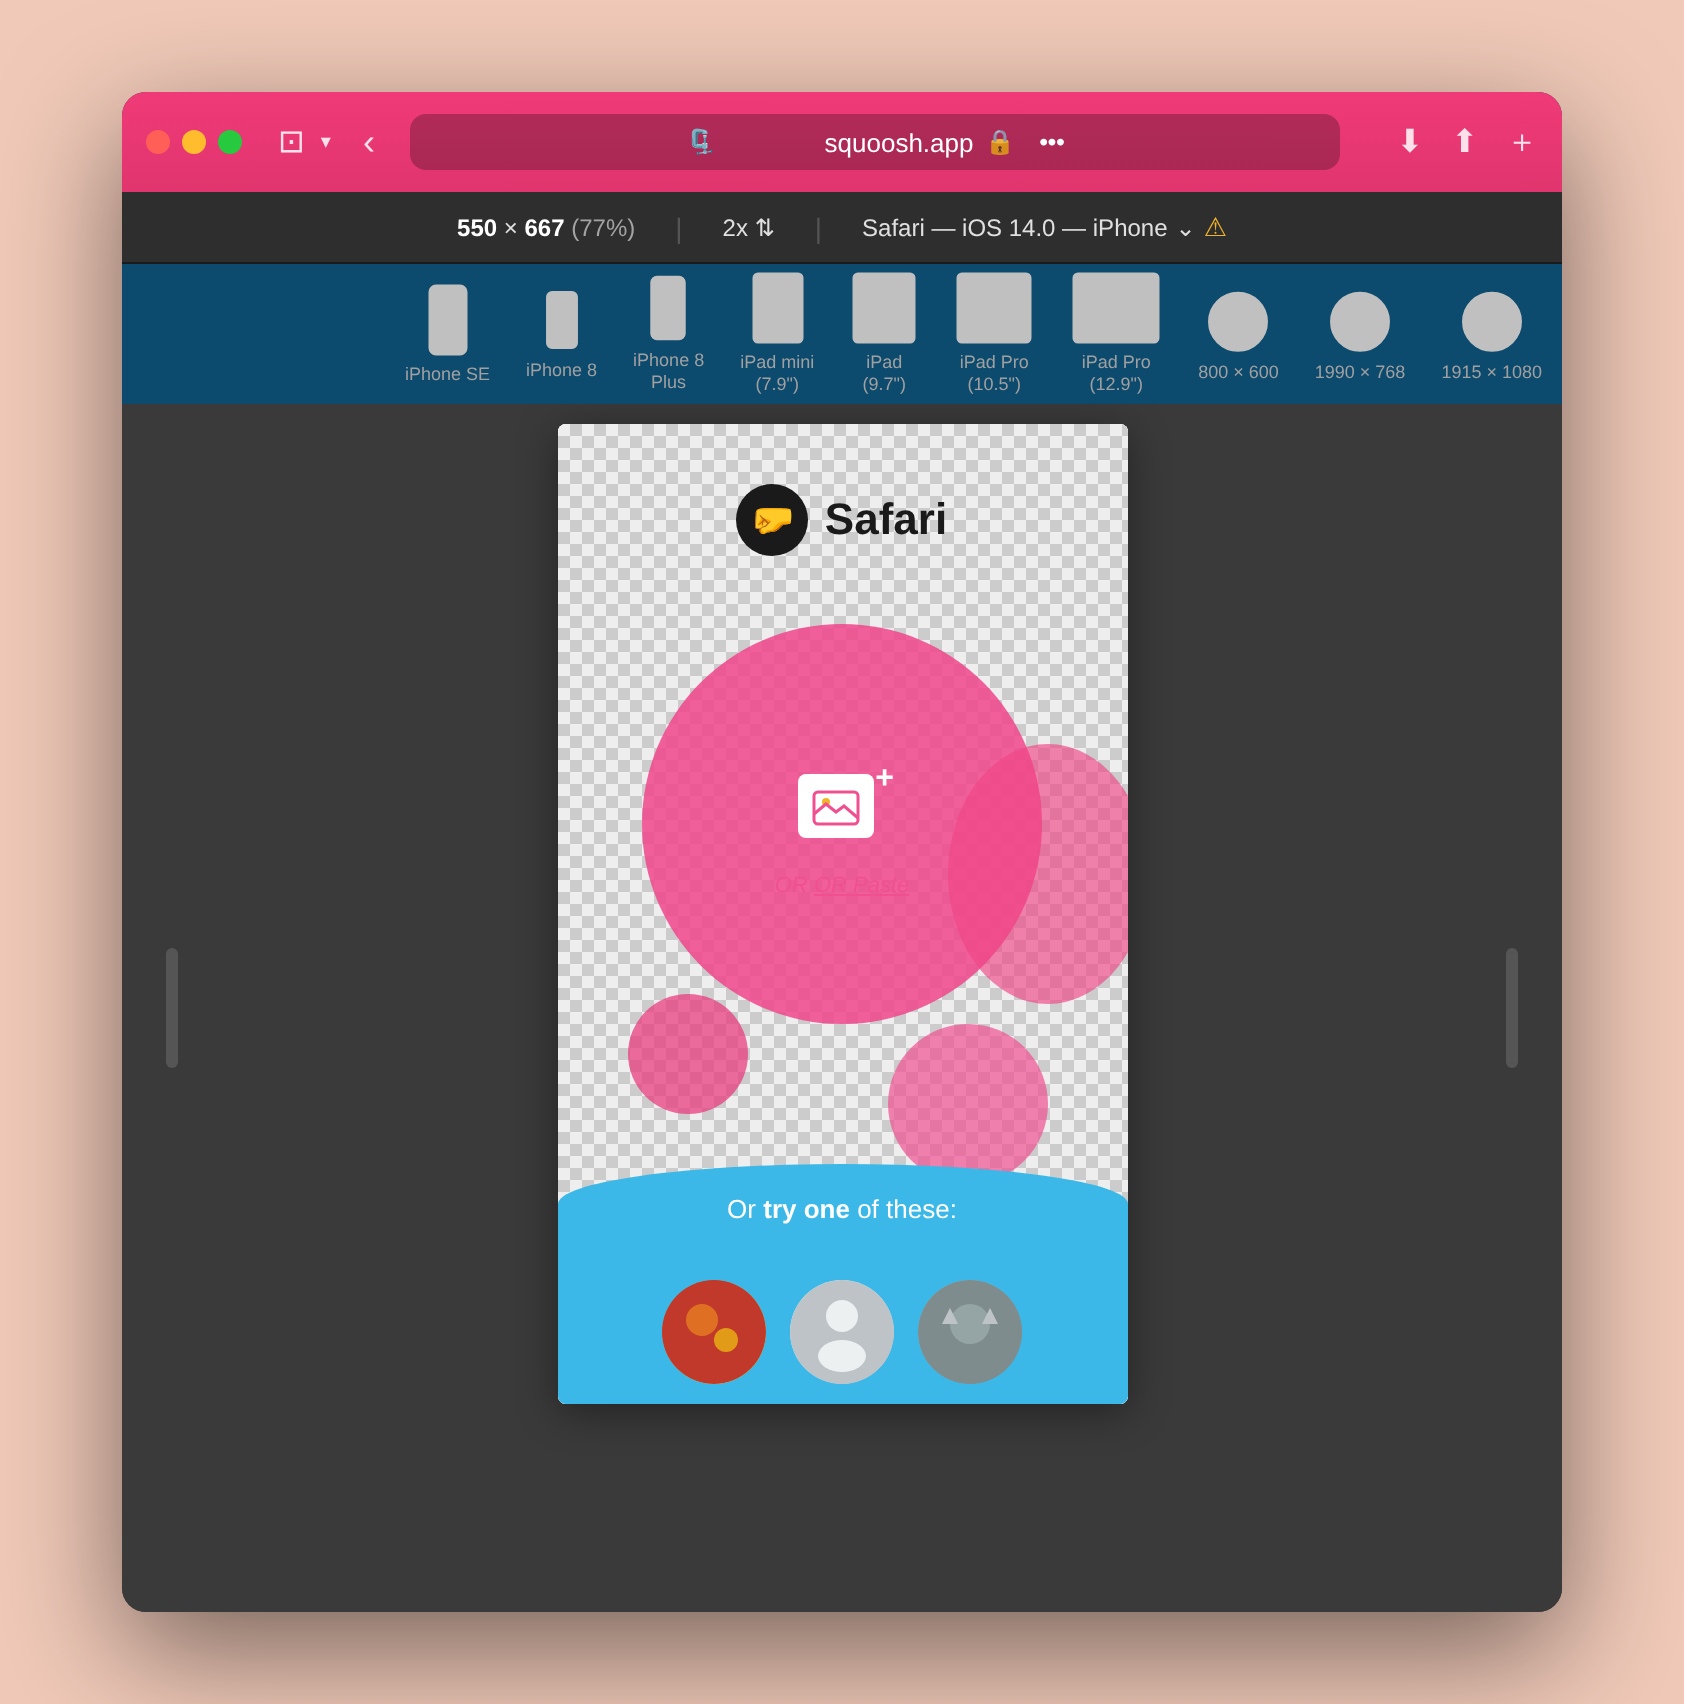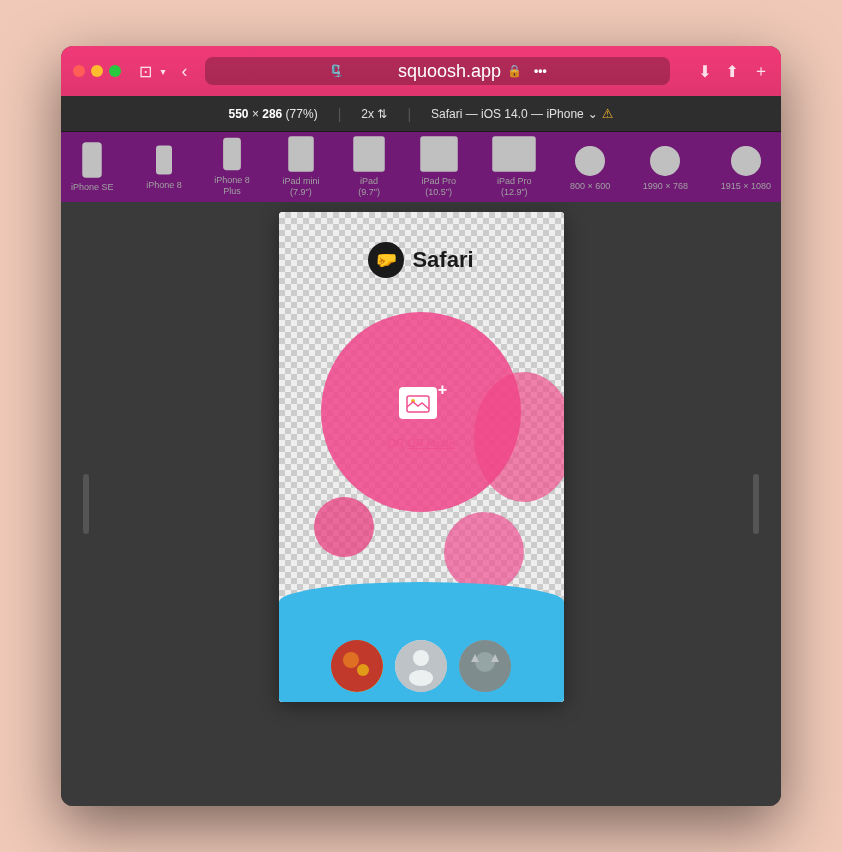--- a/index.html
+++ b/index.html
@@ -68,21 +68,21 @@
       display: flex;
       align-items: center;
       justify-content: center;
       gap: 6px;
     }
     .address-favicon {
       font-size: 12px;
     }
     .address-text {
       color: white;
-      font-size: 18px;
+      font-size: 13px;
       font-weight: 500;
       margin-left: 48px;
     }
     .address-lock {
       color: rgba(255,255,255,0.8);
       font-size: 12px;
     }
     .address-dots {
       color: white;
       font-size: 14px;
@@ -112,21 +112,21 @@
     .dimensions-text {
       color: #e0e0e0;
       font-size: 12px;
       font-weight: 400;
     }
     .dimensions-text .size {
       font-weight: 600;
       color: white;
     }
     .dimensions-text .percent {
-      color: #e5e5e5;
+      color: #a3a3a3;
     }
     .separator {
       color: #555;
       font-size: 14px;
     }
     .scale-select {
       color: #e0e0e0;
       font-size: 12px;
     }
     .browser-info {
@@ -134,25 +134,25 @@
       font-size: 12px;
       display: flex;
       align-items: center;
       gap: 4px;
     }
     .warning-icon {
       color: #f0b429;
       font-size: 13px;
     }
     .device-bar {
-      background: #701a75;
+      background: #0c4a6e;
       height: 70px;
       display: flex;
       align-items: center;
-      justify-content: space-between;
+      justify-content: flex-end;
       gap: 18px;
       padding: 0 10px;
     }
     .device-item {
       display: flex;
       flex-direction: column;
       align-items: center;
       gap: 4px;
       cursor: pointer;
     }
@@ -420,21 +420,21 @@
       <span class="right-icon">⬇</span>
       <span class="right-icon">⬆</span>
       <span class="right-icon">＋</span>
     </div>
   </div>
 
   <div class="devtools-bar">
     <span class="dimensions-text">
       <span class="size">550</span>
       <span> × </span>
-      <span class="size">286</span>
+      <span class="size">667</span>
       <span class="percent">  (<span>77%</span>)</span>
     </span>
     <span class="separator">|</span>
     <span class="scale-select">
       <span>2x</span>
       <span> ⇅</span>
     </span>
     <span class="separator">|</span>
     <span class="browser-info">
       <span>Safari — iOS 14.0 — iPhone</span>
@@ -588,20 +588,23 @@
             <span class="upload-plus">+</span>
           </div>
         </div>
 
         <span class="or-paste-text">
           <span>OR </span><span style="text-decoration:underline;">OR Paste</span>
         </span>
 
         <div class="blue-wave"></div>
 
+        <div class="try-one-text">
+          <span>Or </span><strong>try one</strong><span> of these:</span>
+        </div>
 
         <div class="try-thumbnails">
           <div class="thumb-circle thumb-food">
             <svg viewBox="0 0 52 52" width="52" height="52">
               <circle cx="26" cy="26" r="26" fill="#c0392b"></circle>
               <circle cx="20" cy="20" r="8" fill="#e67e22" opacity="0.8"></circle>
               <circle cx="32" cy="30" r="6" fill="#f1c40f" opacity="0.7"></circle>
             </svg>
           </div>
           <div class="thumb-circle thumb-person">

